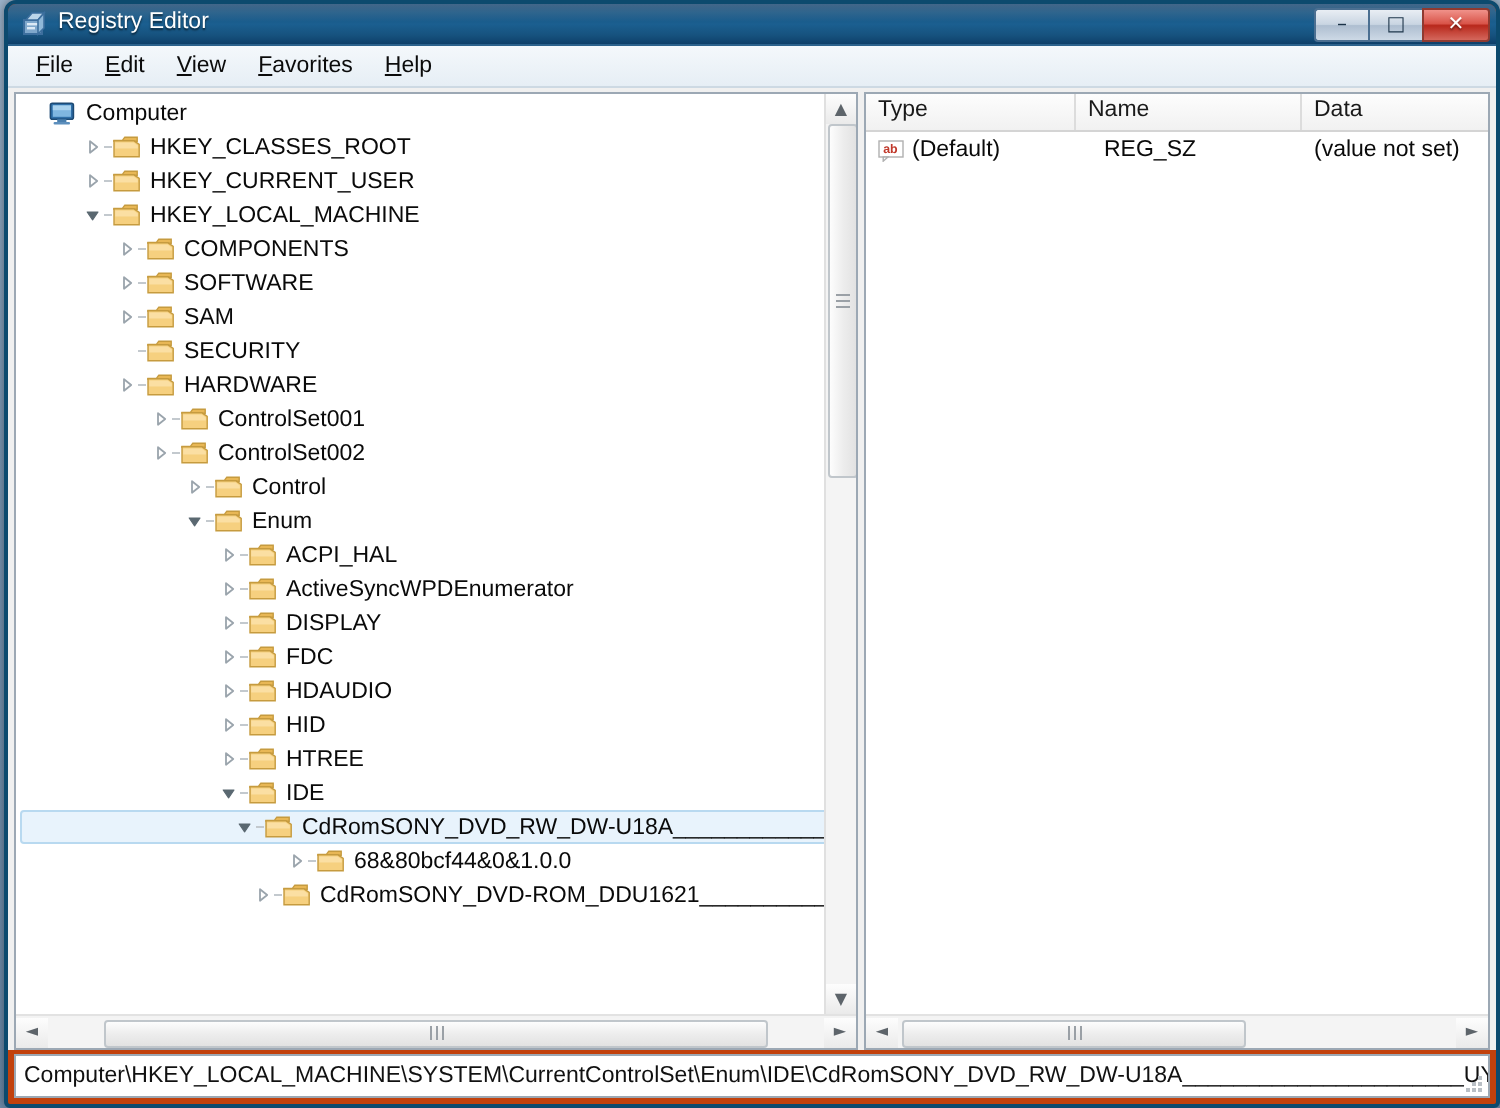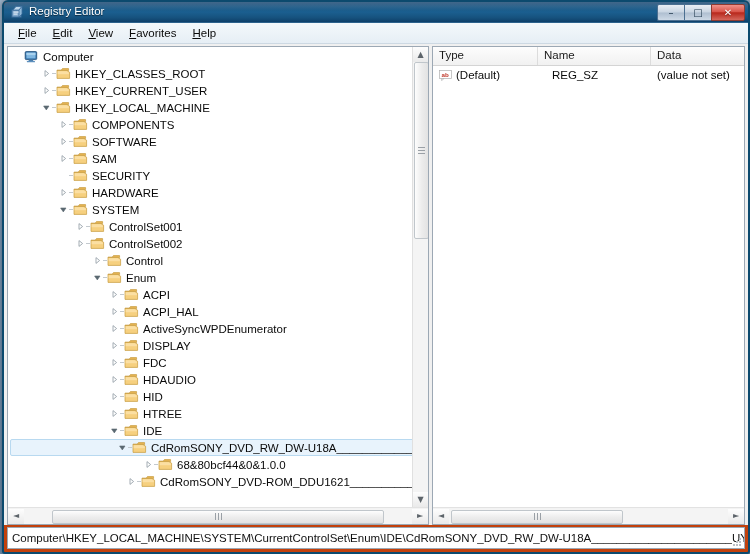--- a/index.html
+++ b/index.html
@@ -360,35 +360,20 @@
               </span>
               <span class="dash"></span>
               <span class="folder"><svg width="15" height="13" viewBox="0 0 15 13">
                   <path d="M1 3.2 L5.2 3.2 L6.4 1.6 L12.6 1.6 L12.6 3.6 L1 3.6 Z" fill="#e8b755" stroke="#c69b3f" stroke-width=".7"></path>
                   <path d="M1 3.4 L11 3.4 L13.6 5.2 L13.6 11.4 L1 11.4 Z" fill="#f6d07f" stroke="#c69b3f" stroke-width=".7"></path>
                   <path d="M1.6 4.2 L10.8 4.2 L12.9 5.7 L12.9 7.2 L1.6 7.2 Z" fill="#fbe2a9" opacity=".85"></path>
                 </svg></span>
               <span class="label">HARDWARE</span>
             </div>
             <div class="row">
-              <span class="lead" style="width: 38px; flex: 0 0 38px;"></span>
-              <span class="exp expanded">
-                <svg width="9" height="9" viewBox="0 0 9 9">
-                  <path d="M1.6 3 L7 3 L4.3 6.9 Z" fill="#5a6871" stroke="#5a6871" stroke-width=".6" stroke-linejoin="round"></path>
-                </svg>
-              </span>
-              <span class="dash"></span>
-              <span class="folder"><svg width="15" height="13" viewBox="0 0 15 13">
-                  <path d="M1 3.2 L5.2 3.2 L6.4 1.6 L12.6 1.6 L12.6 3.6 L1 3.6 Z" fill="#e8b755" stroke="#c69b3f" stroke-width=".7"></path>
-                  <path d="M1 3.4 L11 3.4 L13.6 5.2 L13.6 11.4 L1 11.4 Z" fill="#f6d07f" stroke="#c69b3f" stroke-width=".7"></path>
-                  <path d="M1.6 4.2 L10.8 4.2 L12.9 5.7 L12.9 7.2 L1.6 7.2 Z" fill="#fbe2a9" opacity=".85"></path>
-                </svg></span>
-              <span class="label">SYSTEM</span>
-            </div>
-            <div class="row">
               <span class="lead" style="width: 55px; flex: 0 0 55px;"></span>
               <span class="exp collapsed">
                 <svg width="9" height="9" viewBox="0 0 9 9">
                   <path d="M3 1.6 L6.6 4.5 L3 7.4 Z" fill="#ffffff" stroke="#9aa4ac" stroke-width=".9" stroke-linejoin="round"></path>
                 </svg>
               </span>
               <span class="dash"></span>
               <span class="folder"><svg width="15" height="13" viewBox="0 0 15 13">
                   <path d="M1 3.2 L5.2 3.2 L6.4 1.6 L12.6 1.6 L12.6 3.6 L1 3.6 Z" fill="#e8b755" stroke="#c69b3f" stroke-width=".7"></path>
                   <path d="M1 3.4 L11 3.4 L13.6 5.2 L13.6 11.4 L1 11.4 Z" fill="#f6d07f" stroke="#c69b3f" stroke-width=".7"></path>
@@ -433,35 +418,20 @@
                   <path d="M1.6 3 L7 3 L4.3 6.9 Z" fill="#5a6871" stroke="#5a6871" stroke-width=".6" stroke-linejoin="round"></path>
                 </svg>
               </span>
               <span class="dash"></span>
               <span class="folder"><svg width="15" height="13" viewBox="0 0 15 13">
                   <path d="M1 3.2 L5.2 3.2 L6.4 1.6 L12.6 1.6 L12.6 3.6 L1 3.6 Z" fill="#e8b755" stroke="#c69b3f" stroke-width=".7"></path>
                   <path d="M1 3.4 L11 3.4 L13.6 5.2 L13.6 11.4 L1 11.4 Z" fill="#f6d07f" stroke="#c69b3f" stroke-width=".7"></path>
                   <path d="M1.6 4.2 L10.8 4.2 L12.9 5.7 L12.9 7.2 L1.6 7.2 Z" fill="#fbe2a9" opacity=".85"></path>
                 </svg></span>
               <span class="label">Enum</span>
-            </div>
-            <div class="row">
-              <span class="lead" style="width: 89px; flex: 0 0 89px;"></span>
-              <span class="exp collapsed">
-                <svg width="9" height="9" viewBox="0 0 9 9">
-                  <path d="M3 1.6 L6.6 4.5 L3 7.4 Z" fill="#ffffff" stroke="#9aa4ac" stroke-width=".9" stroke-linejoin="round"></path>
-                </svg>
-              </span>
-              <span class="dash"></span>
-              <span class="folder"><svg width="15" height="13" viewBox="0 0 15 13">
-                  <path d="M1 3.2 L5.2 3.2 L6.4 1.6 L12.6 1.6 L12.6 3.6 L1 3.6 Z" fill="#e8b755" stroke="#c69b3f" stroke-width=".7"></path>
-                  <path d="M1 3.4 L11 3.4 L13.6 5.2 L13.6 11.4 L1 11.4 Z" fill="#f6d07f" stroke="#c69b3f" stroke-width=".7"></path>
-                  <path d="M1.6 4.2 L10.8 4.2 L12.9 5.7 L12.9 7.2 L1.6 7.2 Z" fill="#fbe2a9" opacity=".85"></path>
-                </svg></span>
-              <span class="label">ACPI</span>
             </div>
             <div class="row">
               <span class="lead" style="width: 89px; flex: 0 0 89px;"></span>
               <span class="exp collapsed">
                 <svg width="9" height="9" viewBox="0 0 9 9">
                   <path d="M3 1.6 L6.6 4.5 L3 7.4 Z" fill="#ffffff" stroke="#9aa4ac" stroke-width=".9" stroke-linejoin="round"></path>
                 </svg>
               </span>
               <span class="dash"></span>
               <span class="folder"><svg width="15" height="13" viewBox="0 0 15 13">

